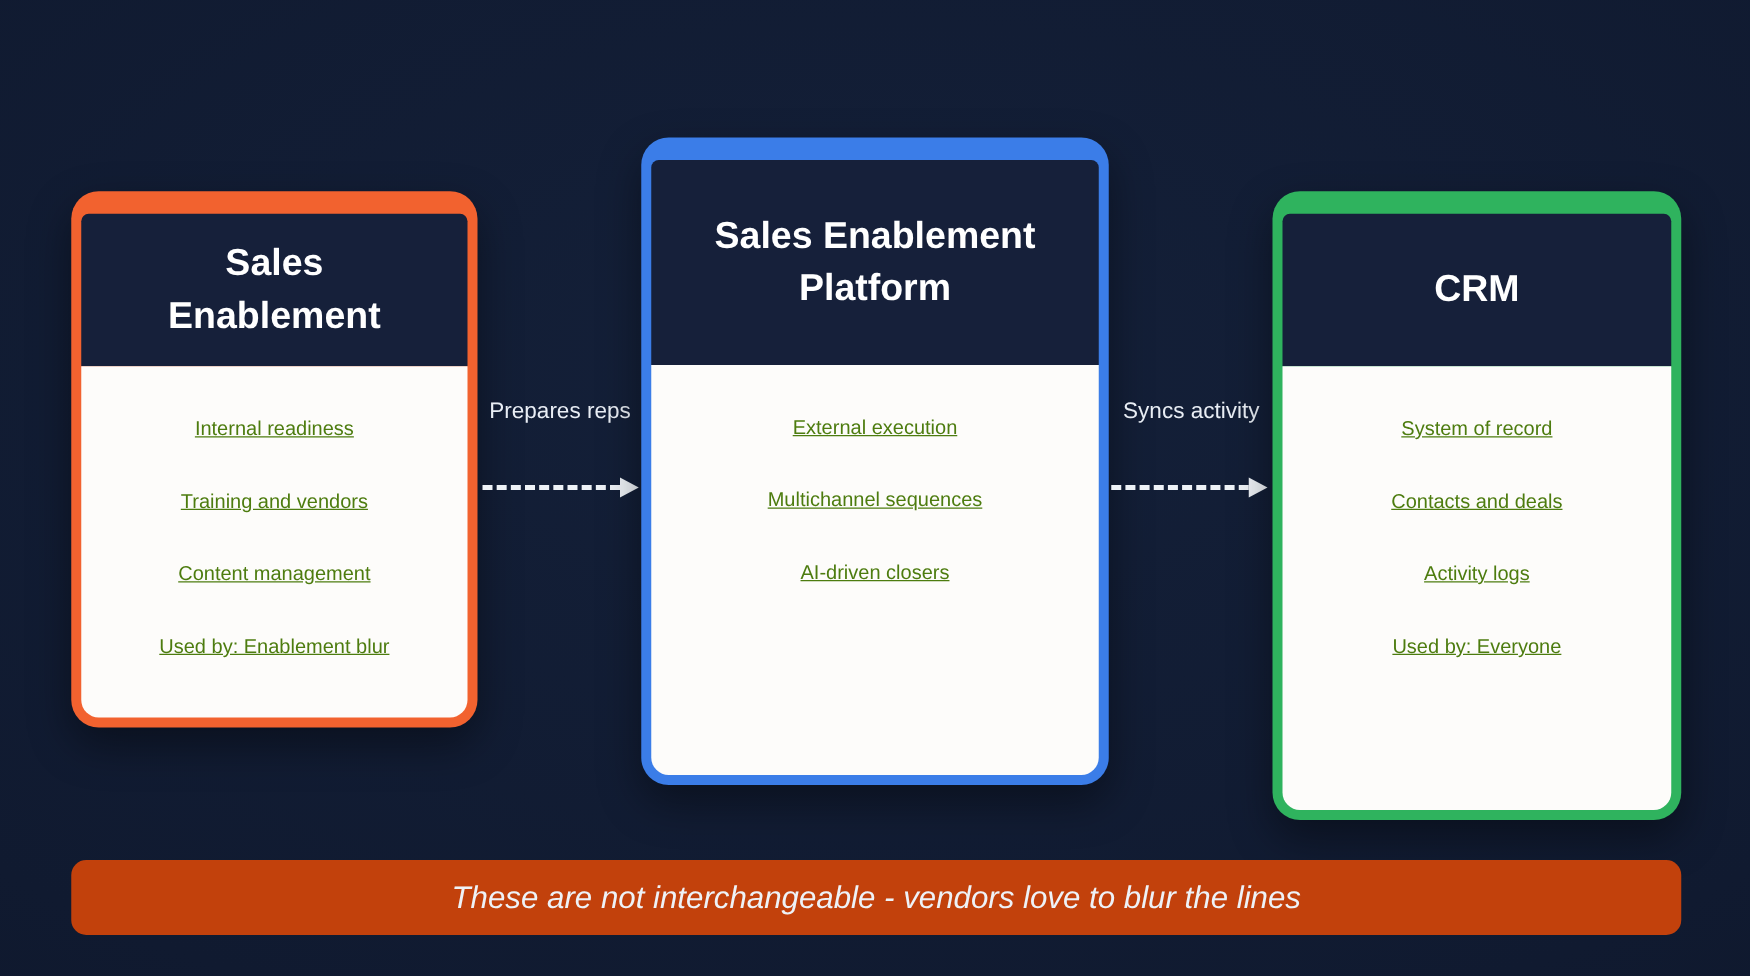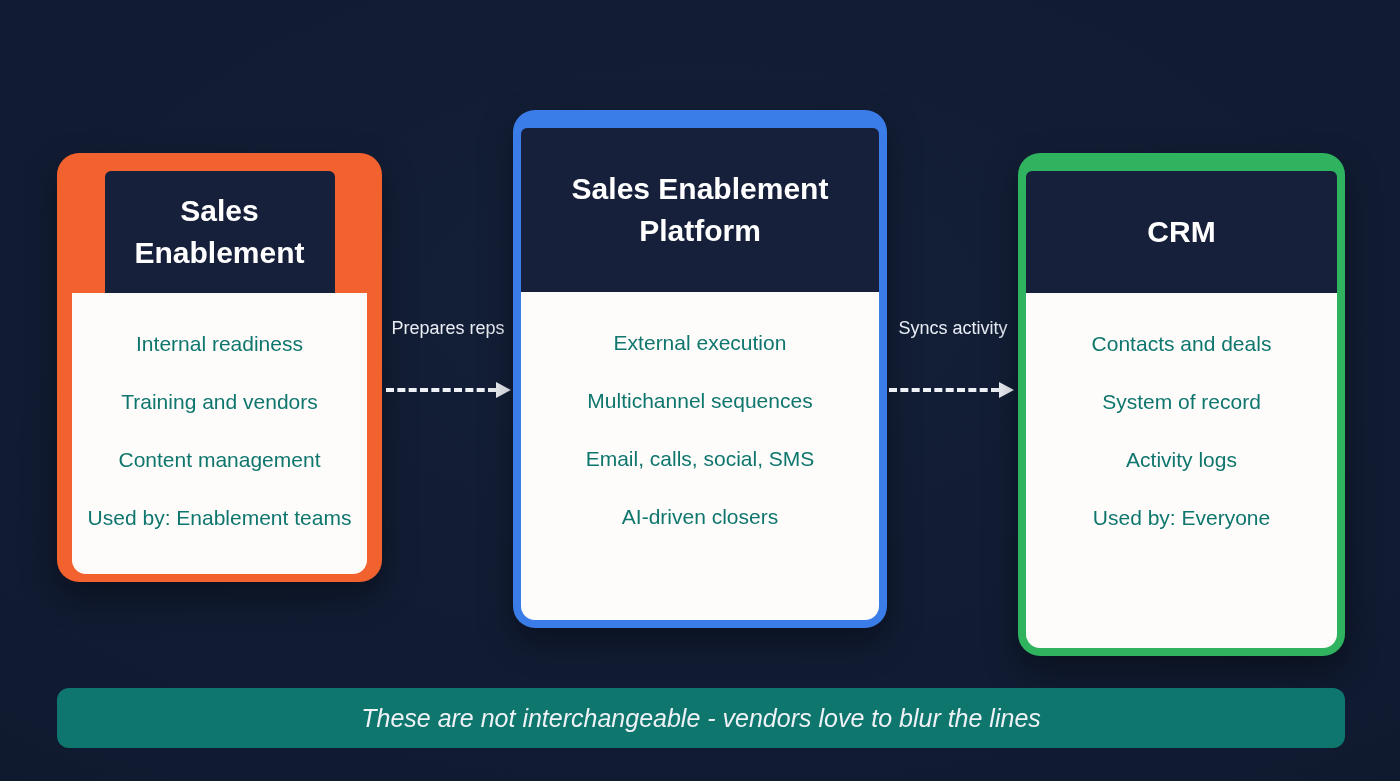--- a/index.html
+++ b/index.html
@@ -42,27 +42,28 @@
     border-radius: 0 0 14px 14px;
     flex: 1;
     display: flex;
     flex-direction: column;
     align-items: center;
     box-sizing: border-box;
     padding: 34px 16px 0 16px;
     gap: 25px;
   }
   .card-item {
-    color: #0f766e;
-    font-size: 21px;
+    color: #4d7c0f;
+    font-size: 16px;
     line-height: 33px;
     text-align: center;
+    text-decoration: underline;
   }
 
-  #card-0 { left: 57px;  top: 153px; width: 325px; height: 429px; align-items: center; }
+  #card-0 { left: 57px;  top: 153px; width: 325px; height: 429px; }
   #card-0 .card-header { height: 122px; }
   #card-0 .card-title  { max-width: 230px; }
 
   #card-1 { left: 513px; top: 110px; width: 374px; height: 518px; }
   #card-1 .card-header { height: 164px; }
   #card-1 .card-title  { max-width: 320px; }
 
   #card-2 { left: 1018px; top: 153px; width: 327px; height: 503px; }
   #card-2 .card-header { height: 122px; }
   #card-2 .card-title  { max-width: 240px; }
@@ -96,21 +97,21 @@
     border-bottom: 8px solid transparent;
   }
 
   
   .footer-note {
     position: absolute;
     left: 57px;
     top: 688px;
     width: 1288px;
     height: 60px;
-    background: #0f766e;
+    background: #c2410c;
     border-radius: 12px;
     display: flex;
     align-items: center;
     justify-content: center;
     box-sizing: border-box;
   }
   .footer-note-text {
     color: #eef2f7;
     font-style: italic;
     font-size: 25px;
@@ -120,53 +121,52 @@
 <body>
 
 <div class="card" id="card-0" style="--accent: #F2622F;">
   <div class="card-header">
     <div class="card-title">Sales Enablement</div>
   </div>
   <div class="card-body">
     <div class="card-item">Internal readiness</div>
     <div class="card-item">Training and vendors</div>
     <div class="card-item">Content management</div>
-    <div class="card-item">Used by: Enablement teams</div>
+    <div class="card-item">Used by: Enablement blur</div>
   </div>
 </div>
 
 <div class="arrow-label" id="arrow-label-0">Prepares reps</div>
 <div class="arrow-line" id="arrow-0">
   <span class="arrowhead"></span>
 </div>
 
 <div class="card" id="card-1" style="--accent: #3B7DE8;">
   <div class="card-header">
     <div class="card-title">Sales Enablement Platform</div>
   </div>
   <div class="card-body">
     <div class="card-item">External execution</div>
     <div class="card-item">Multichannel sequences</div>
-    <div class="card-item">Email, calls, social, SMS</div>
     <div class="card-item">AI-driven closers</div>
   </div>
 </div>
 
 <div class="arrow-label" id="arrow-label-1">Syncs activity</div>
 <div class="arrow-line" id="arrow-1">
   <span class="arrowhead"></span>
 </div>
 
 <div class="card" id="card-2" style="--accent: #2FB35E;">
   <div class="card-header">
     <div class="card-title">CRM</div>
   </div>
   <div class="card-body">
+    <div class="card-item">System of record</div>
     <div class="card-item">Contacts and deals</div>
-    <div class="card-item">System of record</div>
     <div class="card-item">Activity logs</div>
     <div class="card-item">Used by: Everyone</div>
   </div>
 </div>
 
 <div class="footer-note">
   <span class="footer-note-text">These are not interchangeable - vendors love to blur the lines</span>
 </div>
 
 </body></html>

